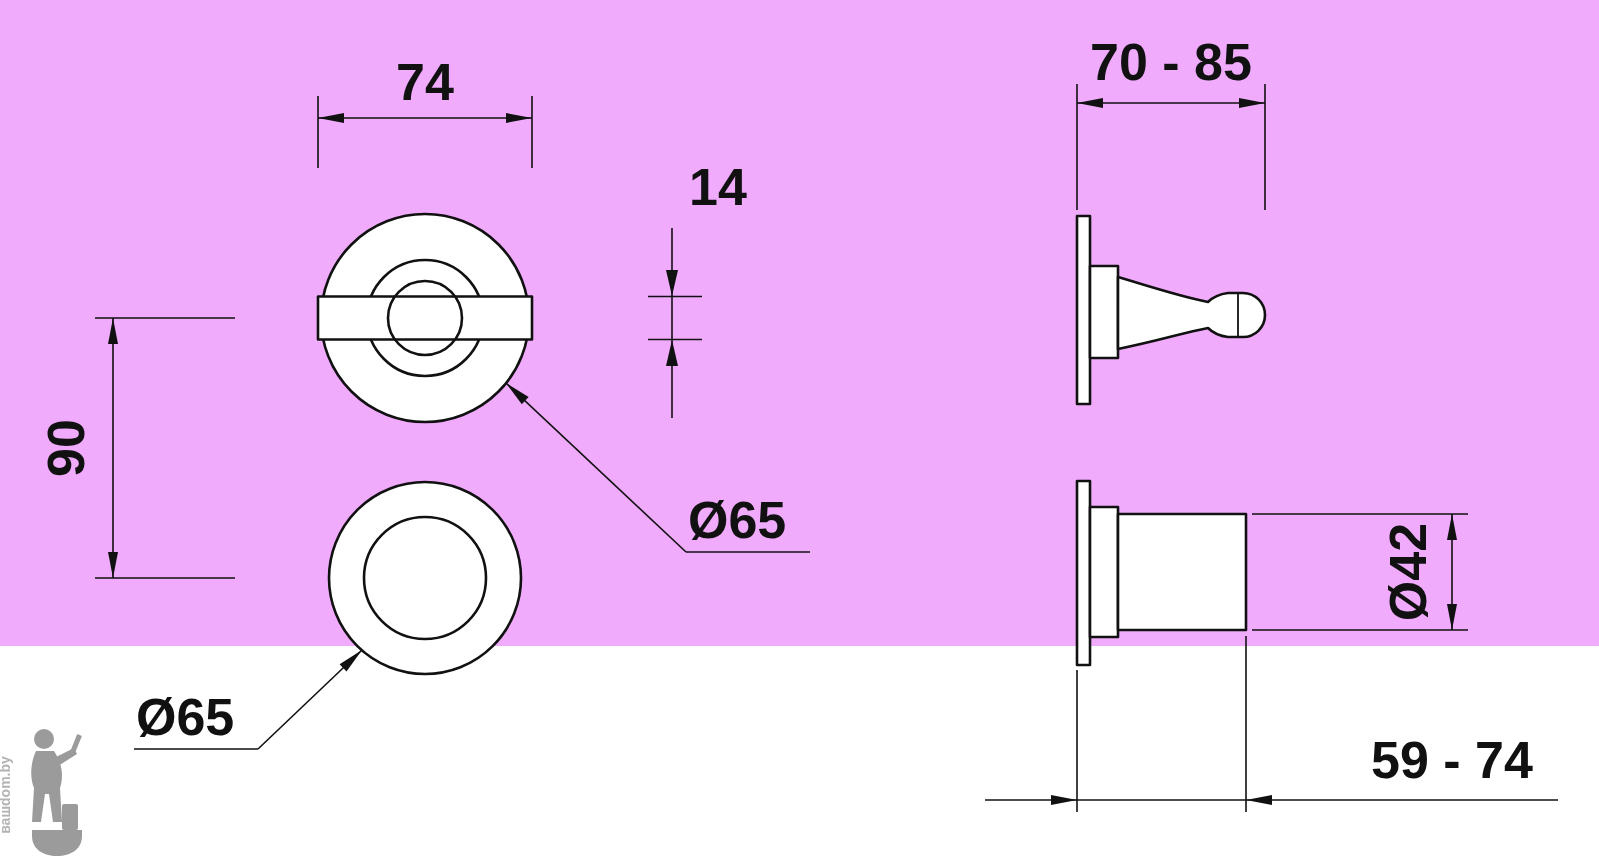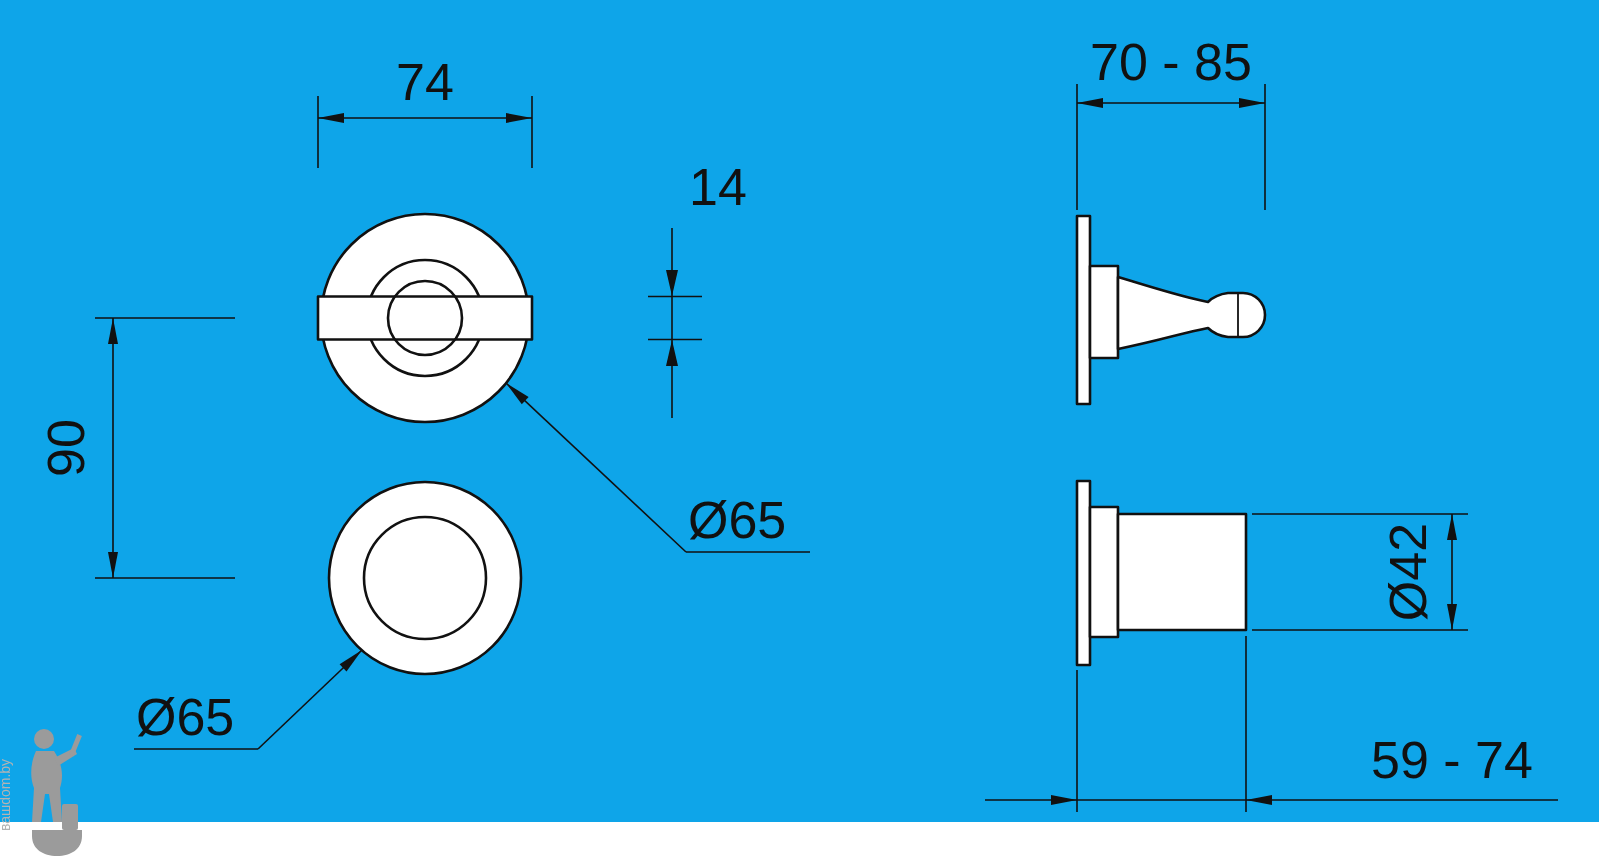--- a/index.html
+++ b/index.html
@@ -7,22 +7,23 @@
     padding: 0;
     background: #ffffff;
     width: 1599px;
     height: 859px;
     overflow: hidden;
     font-family: "Liberation Sans", sans-serif;
   }
   .canvas {
     position: relative;
     width: 1599px;
-    height: 822px;
-    background: #0ea5e9;
+    height: 646px;
+    background: #f0abfc;
+    font-weight: bold;
   }
   svg { display: block; }
   .obj  { stroke: #111111; stroke-width: 2.6; fill: none; stroke-linejoin: round; stroke-linecap: round; }
   .objf { stroke: #111111; stroke-width: 2.6; fill: #ffffff; stroke-linejoin: round; }
   .thin { stroke: #111111; stroke-width: 1.8; fill: none; }
   .dimline { stroke: #111111; stroke-width: 1.6; fill: none; }
   .ah { fill: #111111; stroke: none; }
   .dimtext {
     font-family: "Liberation Sans", sans-serif;
     font-size: 52px;

